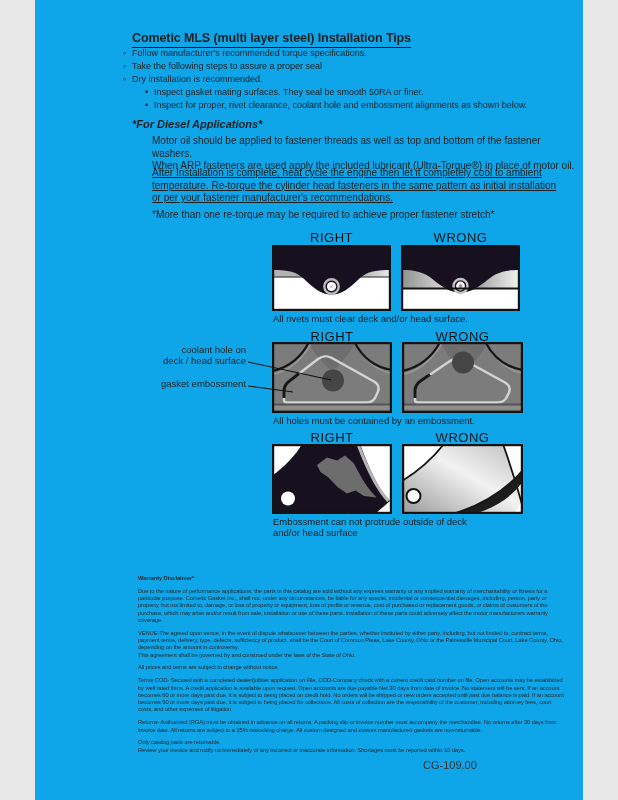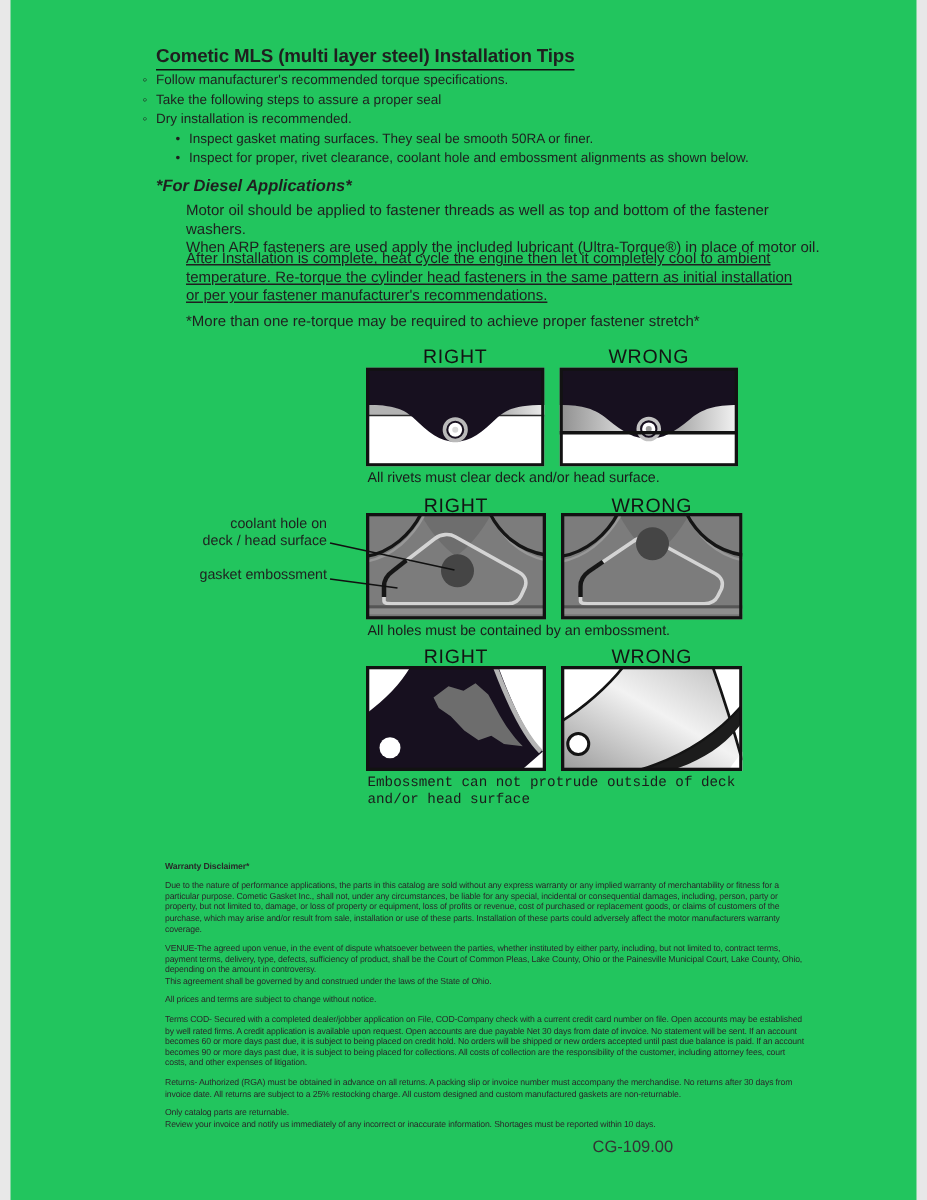--- a/index.html
+++ b/index.html
@@ -1,17 +1,17 @@
 <!DOCTYPE html>
 <html><head>
 <meta charset="utf-8">
 <style>
   html,body{margin:0;padding:0;background:#e8e8e8;}
   .page{
-    position:relative;width:604px;height:800px;background:#22c55e;
+    position:relative;width:548px;height:800px;background:#0ea5e9;
     font-family:"Liberation Sans", sans-serif;color:#1f1f1f;overflow:hidden;
     margin:0 auto;
   }
   .abs{position:absolute;}
   .title{
     font-size:12.5px;font-weight:bold;letter-spacing:-0.1px;
     border-bottom:1.6px solid #111;padding-bottom:2px;display:inline-block;
   }
   .tips{font-size:9px;line-height:13px;width:440px;}
   .tip{position:relative;padding-left:9px;}
@@ -168,21 +168,21 @@
   <svg class="figbox" style="left:367px;top:444px;" width="121" height="70" viewBox="0 0 121 70">
     <rect width="121" height="70" fill="#ffffff"></rect>
     <path d="M42,0 L101,0 C108,20 115,42 120.5,62 L112,70 L0,70 L0,37 C15,28 31,14 42,0 Z" fill="url(#g4)" stroke="#141414" stroke-width="1.8"></path>
     <path d="M120,27 C102,47.5 77,62 50,70 L72,70 C94,63.5 110,52.5 120.5,38 Z" fill="#1c1c1c"></path>
     <path d="M120,27 C102,47.5 77,62 50,70" stroke="#141414" stroke-width="1.6" fill="none"></path>
     <path d="M111,70 L121,57 L121,70 Z" fill="#ffffff"></path>
     <circle cx="11.5" cy="52" r="7" fill="#ffffff" stroke="#141414" stroke-width="2"></circle>
     <rect x="1.1" y="1.1" width="118.8" height="67.8" fill="none" stroke="#121212" stroke-width="2.2"></rect>
   </svg>
 
-  <div class="abs figcap" style="left:238px;top:516px;font-family:Liberation Mono, monospace;">Embossment can not protrude outside of deck
+  <div class="abs figcap" style="left:238px;top:516px;">Embossment can not protrude outside of deck
 and/or head surface</div>
 
   <div class="abs legal" style="left:103px;top:575px;">
     <div class="lh">Warranty Disclaimer*</div>
     <div class="lp">Due to the nature of performance applications, the parts in this catalog are sold without any express warranty or any implied warranty of merchantability or fitness for a particular purpose.  Cometic Gasket Inc., shall not, under any circumstances, be liable for any special, incidental or consequential damages, including, person, party or property, but not limited to, damage, or loss of property or equipment, loss of profits or revenue, cost of purchased or replacement goods, or claims of customers of the purchase, which may arise and/or result from sale, installation or use of these parts.  Installation of these parts could adversely affect the motor manufacturers warranty coverage.</div>
     <div class="lp">VENUE-The agreed upon venue, in the event of dispute whatsoever between the parties, whether instituted by either party, including, but not limited to, contract terms, payment terms, delivery, type, defects, sufficiency of product, shall be the Court of Common Pleas, Lake County, Ohio or the Painesville Municipal Court, Lake County, Ohio, depending on the amount in controversy.
 This agreement shall be governed by and construed under the laws of the State of Ohio.</div>
     <div class="lp">All prices and terms are subject to change without notice.</div>
     <div class="lp">Terms COD- Secured with a completed dealer/jobber application on File, COD-Company check with a current credit card number on file.  Open accounts may be established by well rated firms.  A credit application is available upon request.  Open accounts are due payable Net 30 days from date of invoice.  No statement will be sent.  If an account becomes 60 or more days past due, it is subject to being placed on credit hold.  No orders will be shipped or new orders accepted until past due balance is paid.  If an account becomes 90 or more days past due, it is subject to being placed for collections.  All costs of collection are the responsibility of the customer, including attorney fees, court costs, and other expenses of litigation.</div>
     <div class="lp">Returns- Authorized (RGA) must be obtained in advance on all returns.  A packing slip or invoice number must accompany the merchandise.  No returns after 30 days from invoice date.  All returns are subject to a 25% restocking charge.  All custom designed and custom manufactured gaskets are non-returnable.</div>

